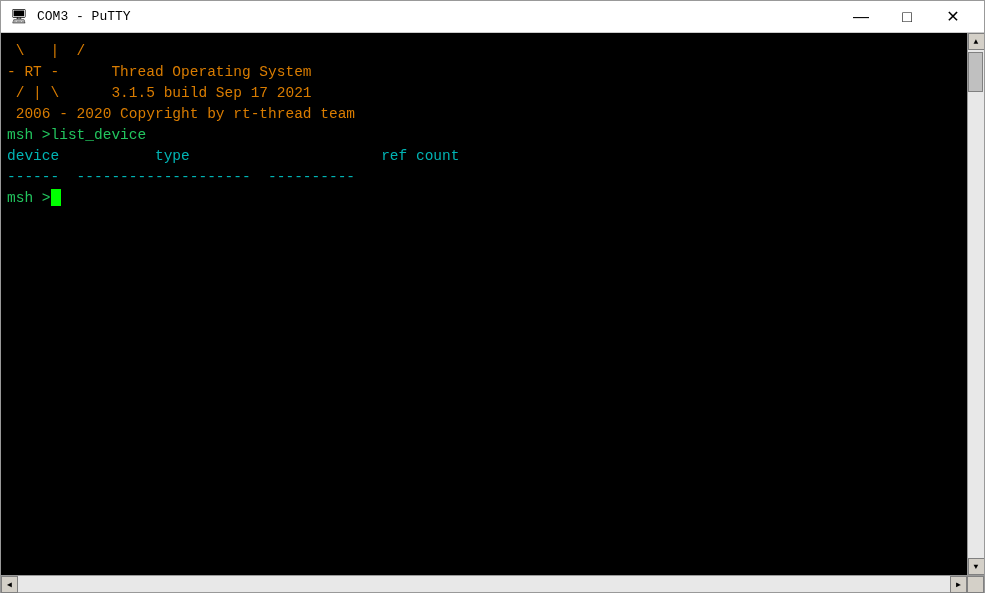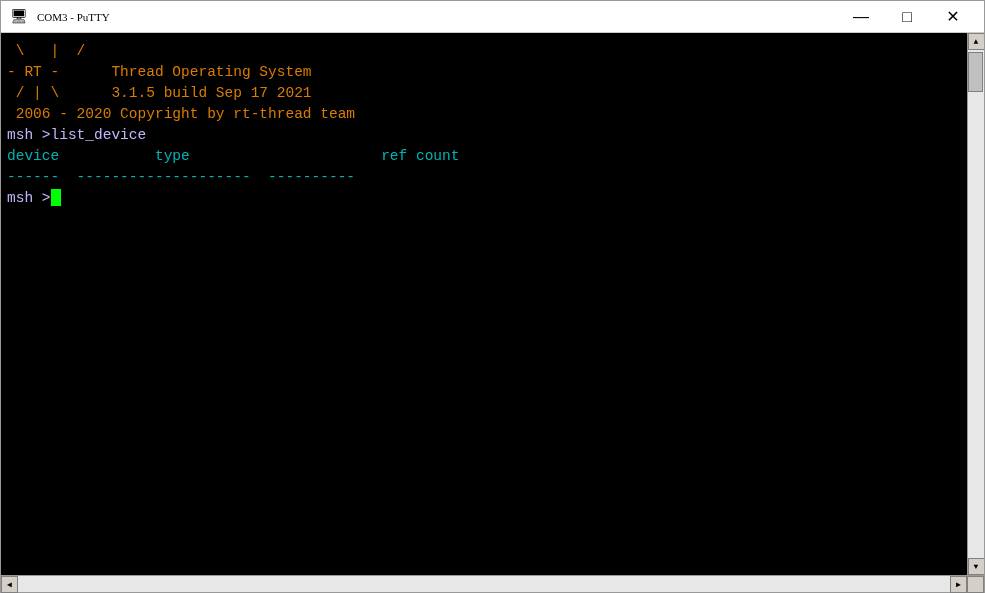--- a/index.html
+++ b/index.html
@@ -36,22 +36,22 @@
       height: 20px;
       margin-right: 8px;
       display: flex;
       align-items: center;
       justify-content: center;
       font-size: 14px;
     }
 
     .title-bar-title {
       flex: 1;
-      font-family: Liberation Serif, serif;
-      font-size: 11px;
+      font-family: Liberation Mono, monospace;
+      font-size: 13px;
       color: #000;
     }
 
     .title-bar-controls {
       display: flex;
       gap: 0;
     }
 
     .title-btn {
       width: 46px;
@@ -79,21 +79,21 @@
       padding: 8px 6px;
       color: #c0c0c0;
       font-family: 'Courier New', Courier, monospace;
       font-size: 14.5px;
       line-height: 1.45;
       white-space: pre;
       overflow: hidden;
     }
 
     .orange { color: #d97c00; }
-    .white  { color: #c4b5fd; }
+    .white  { color: #22c55e; }
     .cyan   { color: #00b4b4; font-family: Liberation Mono, monospace; }
     .green-cursor {
       display: inline-block;
       width: 10px;
       height: 17px;
       background: #00ff00;
       vertical-align: text-bottom;
     }
 
     .scrollbar {

